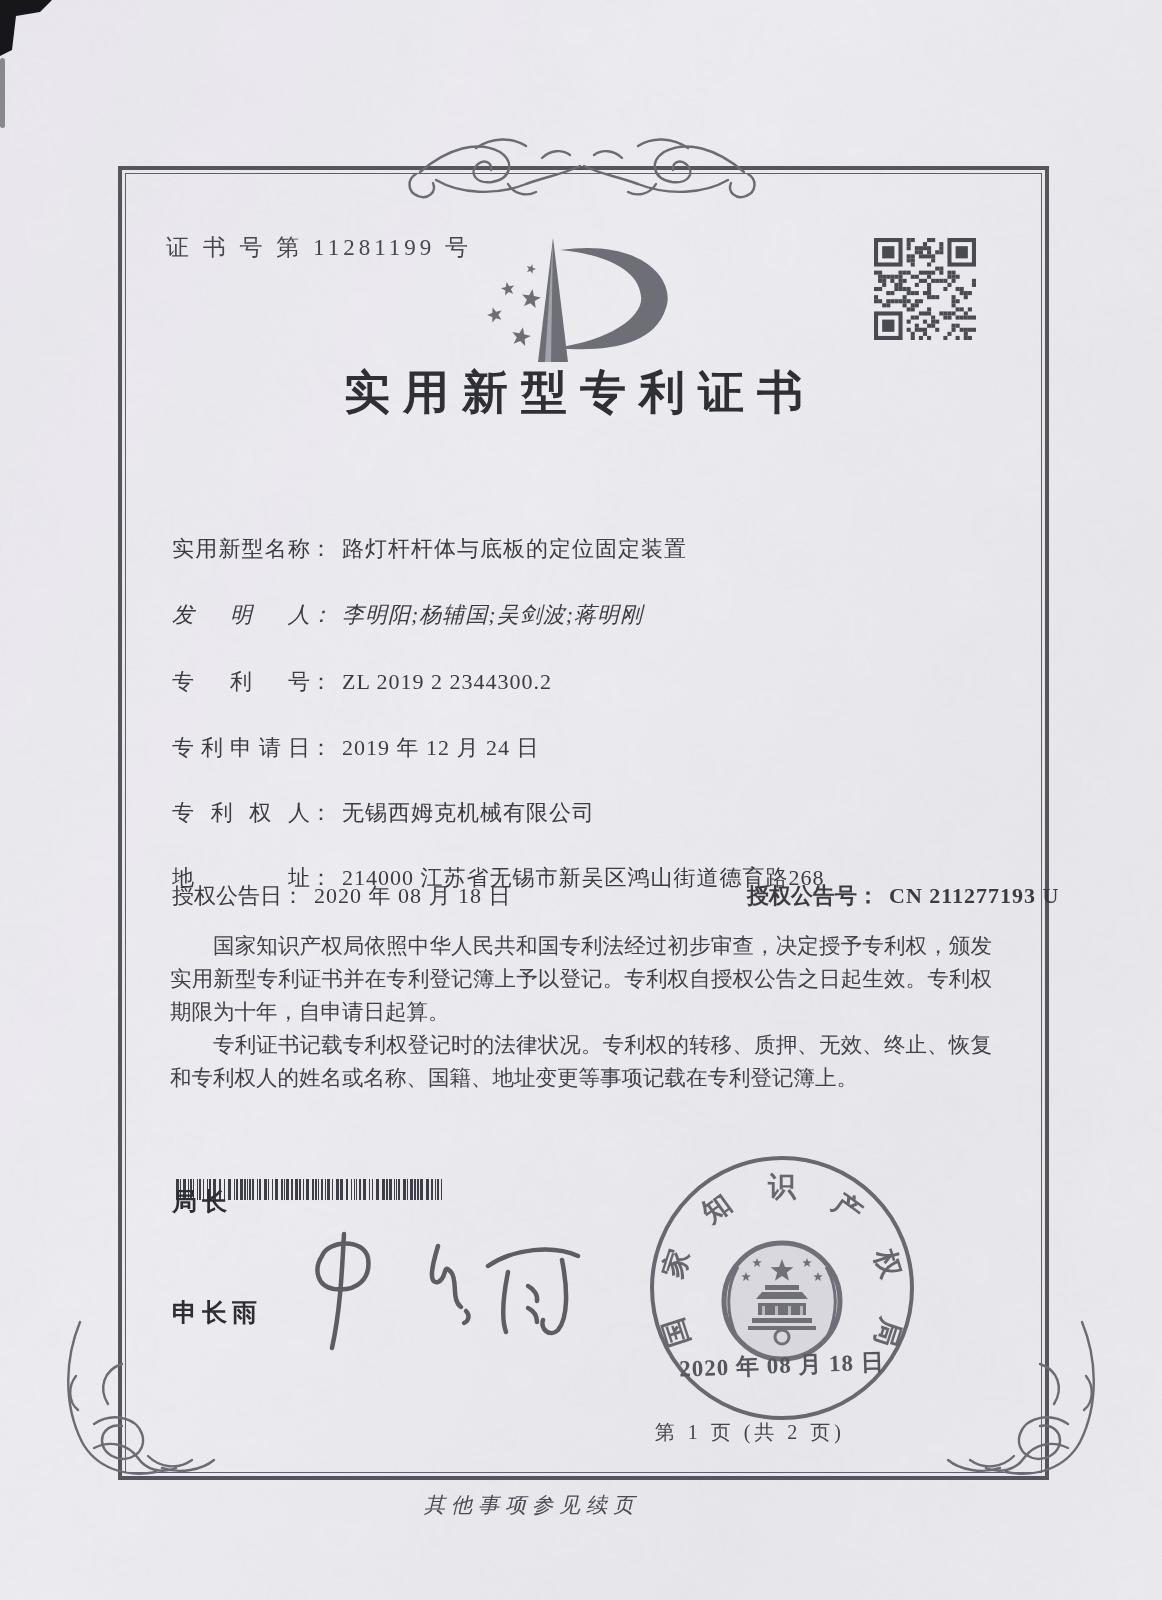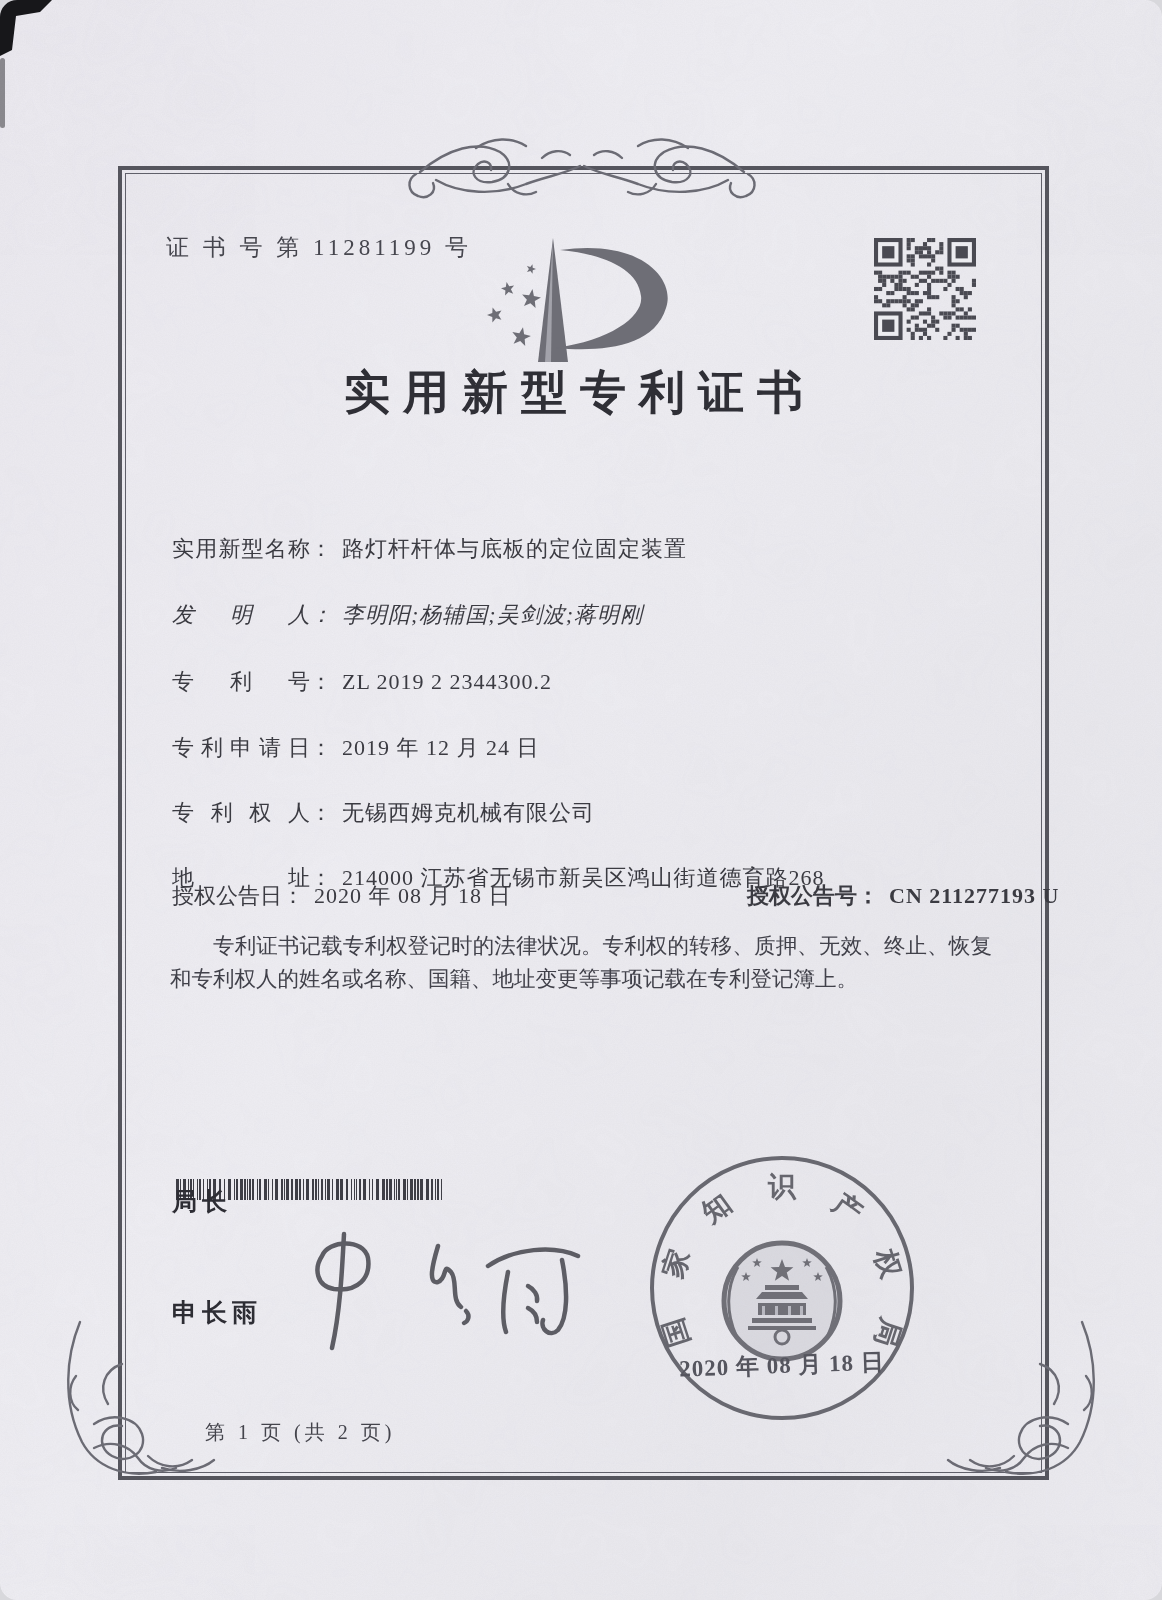--- a/index.html
+++ b/index.html
@@ -1,21 +1,20 @@
 <!DOCTYPE html>
 <html><head>
 <meta charset="utf-8">
 <style>
   html,body{margin:0;padding:0;background:#d8d8dc;}
   .page{
     position:relative; width:1162px; height:1600px; overflow:hidden;
     background:linear-gradient(115deg,#eceaf0 0%,#efeef3 40%,#eae9ee 75%,#edecf1 100%);
     font-family:"Liberation Serif","DejaVu Serif",serif;
     color:#3c3c42;
-    border-radius:17px;
   }
   .noise-svg{position:absolute;left:0;top:0;pointer-events:none;}
   
   .scan-corner{position:absolute;left:0;top:0;width:58px;height:60px;background:#17171a;
     clip-path:polygon(0 0,52px 0,40px 12px,16px 16px,12px 50px,0 56px);}
   .scan-streak{position:absolute;left:0;top:58px;width:5px;height:70px;background:#2a2a2e;opacity:.5;border-radius:3px;}
   
   .frame{position:absolute;left:118px;top:166px;width:923px;height:1306px;border:4px solid #55555d;}
   .frame-inner{position:absolute;left:3px;top:3px;right:3px;bottom:3px;border:1px solid #60606a;}
   .ornament{position:absolute;pointer-events:none;}
@@ -40,21 +39,21 @@
   
   .director{position:absolute;left:172px;font-family:"Liberation Sans","DejaVu Sans",sans-serif;
     font-size:25px;letter-spacing:5px;color:#2d2d34;font-weight:600;}
   .sig-svg{position:absolute;left:270px;top:1212px;}
   
   .seal{position:absolute;left:645px;top:1151px;width:274px;height:274px;opacity:.92;}
   .seal text{font-family:"Liberation Serif","DejaVu Serif",serif;font-weight:700;fill:#5c5c64;}
   .seal-date{position:absolute;left:645px;top:1350px;width:274px;text-align:center;
     font-size:23px;letter-spacing:1px;color:#55555e;transform:rotate(-2deg);font-weight:600;}
   
-  .page-indicator{position:absolute;left:205px;top:1419px;width:640px;text-align:left;
+  .page-indicator{position:absolute;left:205px;top:1419px;width:640px;text-align:right;
     font-size:20px;letter-spacing:4px;color:#44444c;}
   .continuation{position:absolute;left:212px;top:1491px;width:640px;text-align:center;
     font-size:21px;letter-spacing:6px;color:#4a4a53;font-style:italic;}
 </style>
 </head>
 <body>
 
 <div class="page">
 
   <svg class="noise-svg" width="1162" height="1600">
@@ -333,20 +332,21 @@
     <span class="lbl">地址</span><span class="colon">：</span><span class="val">214000 江苏省无锡市新吴区鸿山街道德育路268</span>
   </div>
   <div class="row" style="top:881px;">
     <span>授权公告日</span><span class="colon">：</span><span class="val">2020 年 08 月 18 日</span>
     <span class="grant2">
       <span>授权公告号</span><span class="colon">：</span><span class="val">CN 211277193 U</span>
     </span>
   </div>
 
   <div class="body-text">
+    <p>国家知识产权局依照中华人民共和国专利法经过初步审查，决定授予专利权，颁发实用新型专利证书并在专利登记簿上予以登记。专利权自授权公告之日起生效。专利权期限为十年，自申请日起算。</p>
     <p>专利证书记载专利权登记时的法律状况。专利权的转移、质押、无效、终止、恢复和专利权人的姓名或名称、国籍、地址变更等事项记载在专利登记簿上。</p>
   </div>
 
   <svg class="barcode" id="barcode-svg" viewBox="0 0 270 21" preserveAspectRatio="none">
       <rect x="0" y="0" width="3" height="21" fill="#3e3e46"></rect>
       <rect x="4" y="0" width="1" height="21" fill="#3e3e46"></rect>
       <rect x="7" y="0" width="3" height="21" fill="#3e3e46"></rect>
       <rect x="12" y="0" width="1" height="21" fill="#3e3e46"></rect>
       <rect x="14" y="0" width="2" height="21" fill="#3e3e46"></rect>
       <rect x="17" y="0" width="1" height="21" fill="#3e3e46"></rect>
@@ -465,14 +465,15 @@
         <rect x="-7" y="5" width="3" height="9" fill="#b5b5bd"></rect>
         <rect x="6" y="5" width="3" height="9" fill="#b5b5bd"></rect>
         <rect x="18" y="5" width="3" height="9" fill="#b5b5bd"></rect>
       </g>
       <circle cy="36" r="7" fill="none" stroke="#66666e" stroke-width="3"></circle>
     </g>
   </svg>
   <div class="seal-date">2020 年 08 月 18 日</div>
 
   <div class="page-indicator">第 1 页 (共 2 页)</div>
+  <div class="continuation">其他事项参见续页</div>
 
 </div>
 
 </body></html>

